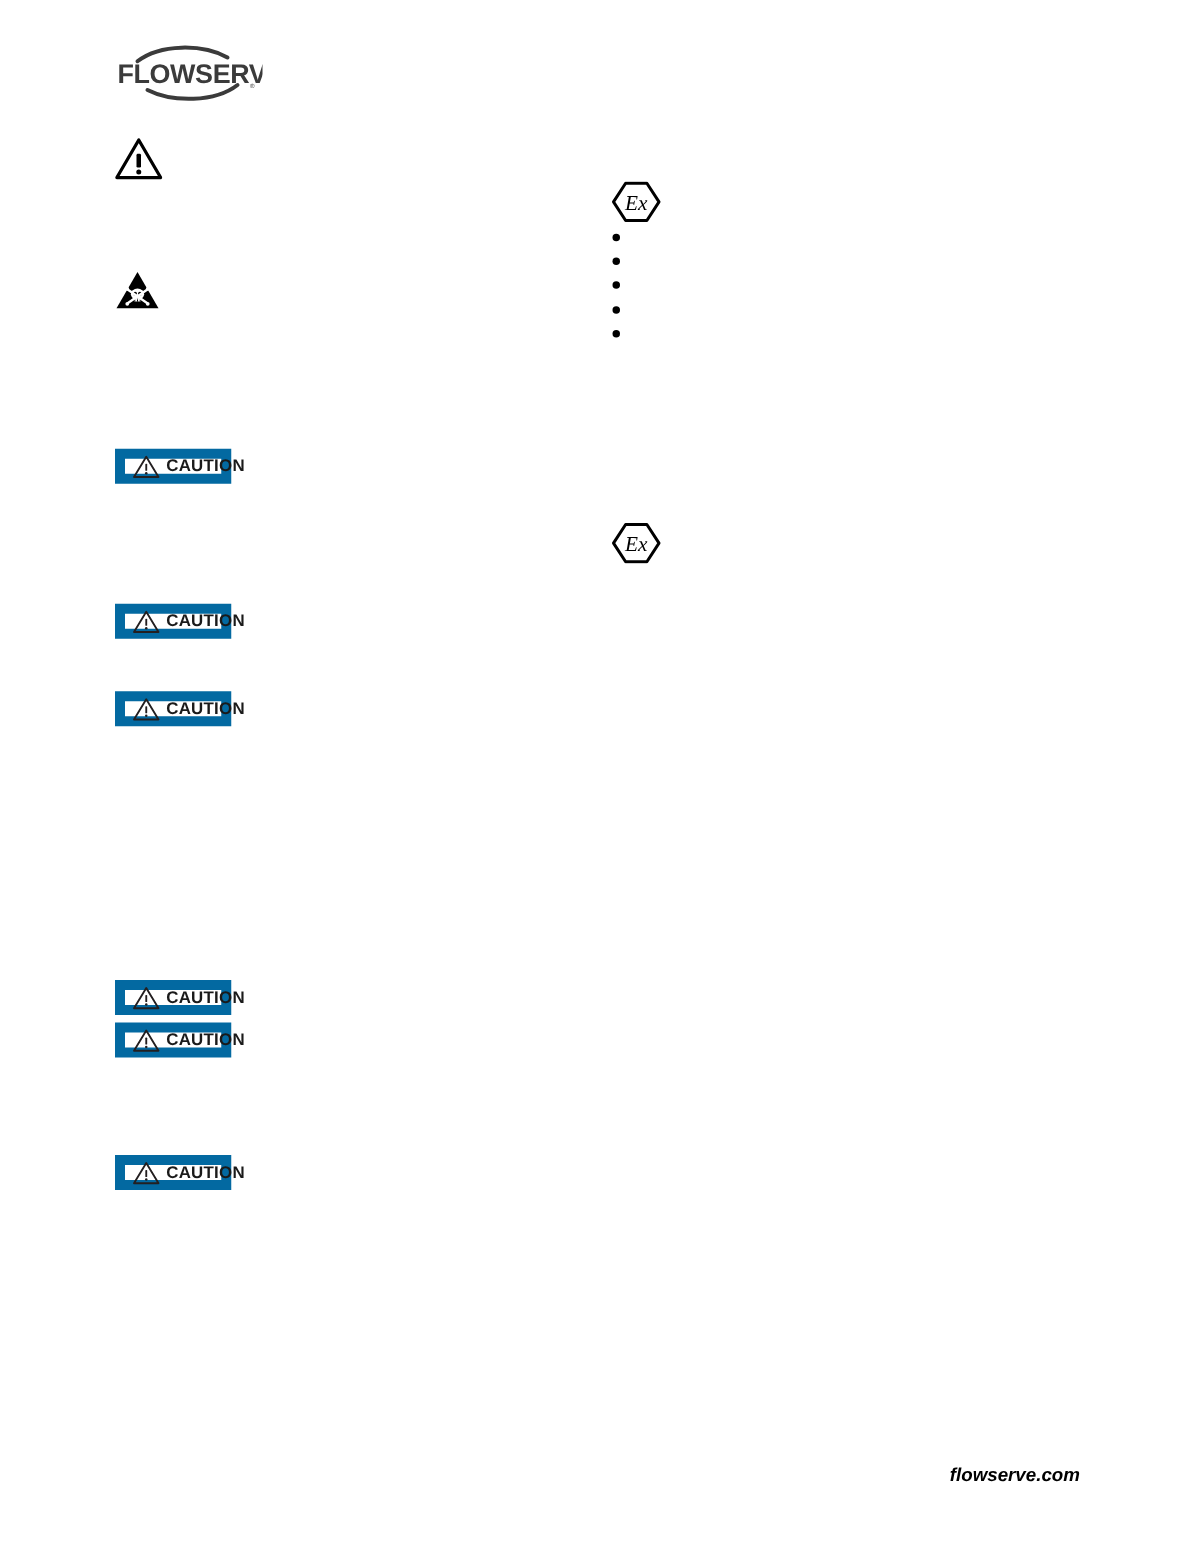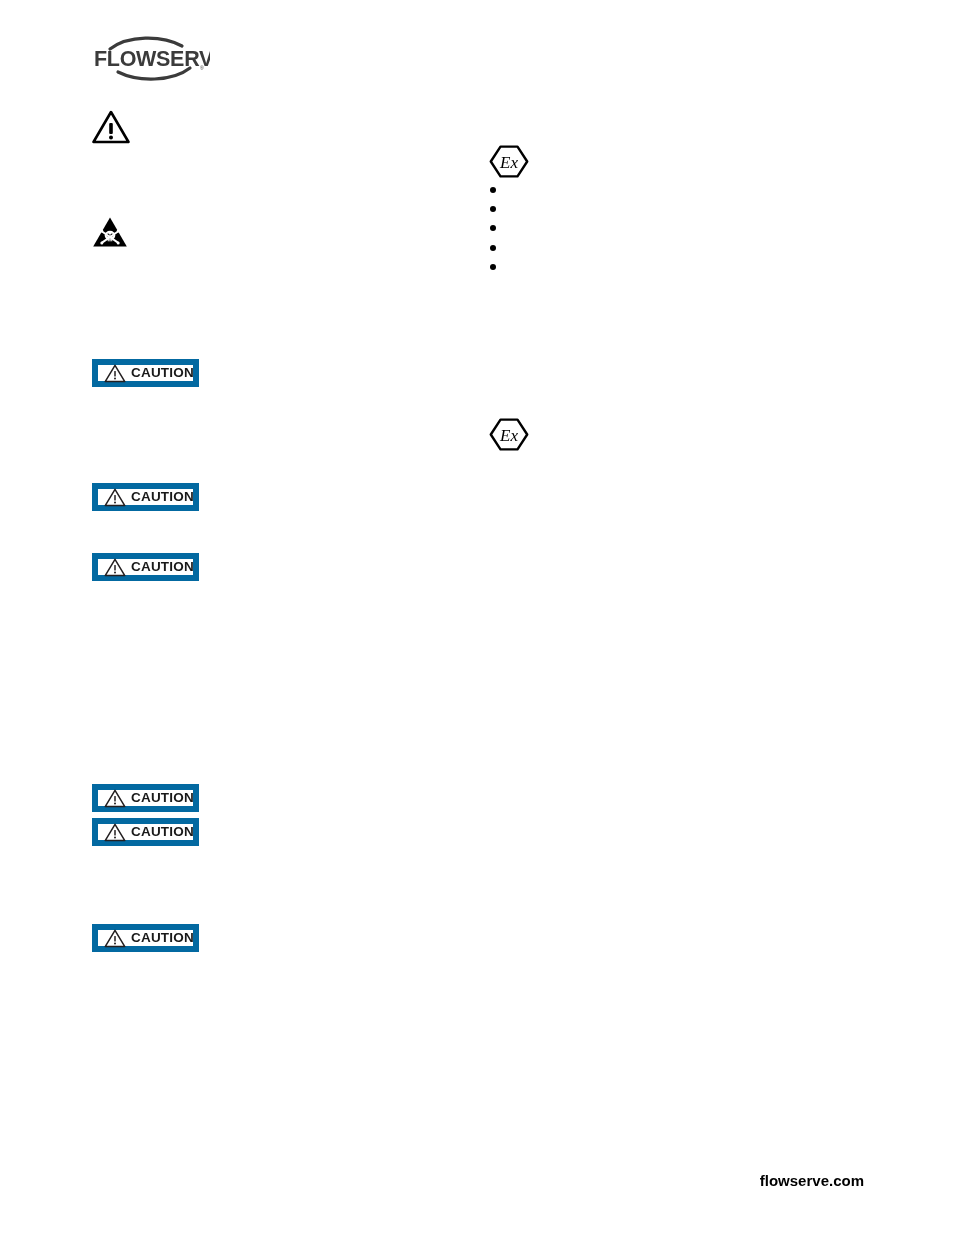--- a/index.html
+++ b/index.html
@@ -32,24 +32,24 @@
   
   .sym {
     position: absolute;
   }
   .sym svg { display: block; }
 
   
   .caution-box {
     position: absolute;
     left: 92px;
-    width: 107px;
+    width: 93px;
     height: 28px;
     box-sizing: border-box;
-    border: 6px solid #0369a1;
+    border: 8px solid #0369a1;
     background: #ffffff;
     display: flex;
     align-items: center;
     padding-left: 6px;
   }
   .caution-box .tri {
     width: 22px;
     height: 19px;
     flex: 0 0 auto;
     margin-right: 5px;
@@ -74,20 +74,21 @@
     background: #000000;
   }
 
   
   .footer-url {
     position: absolute;
     right: 90px;
     top: 1172px;
     font-family: "Liberation Sans", sans-serif;
     font-weight: bold;
+    font-style: italic;
     font-size: 15px;
     color: #000000;
     white-space: nowrap;
   }
 </style>
 </head>
 <body>
 
 <div class="page">
 

